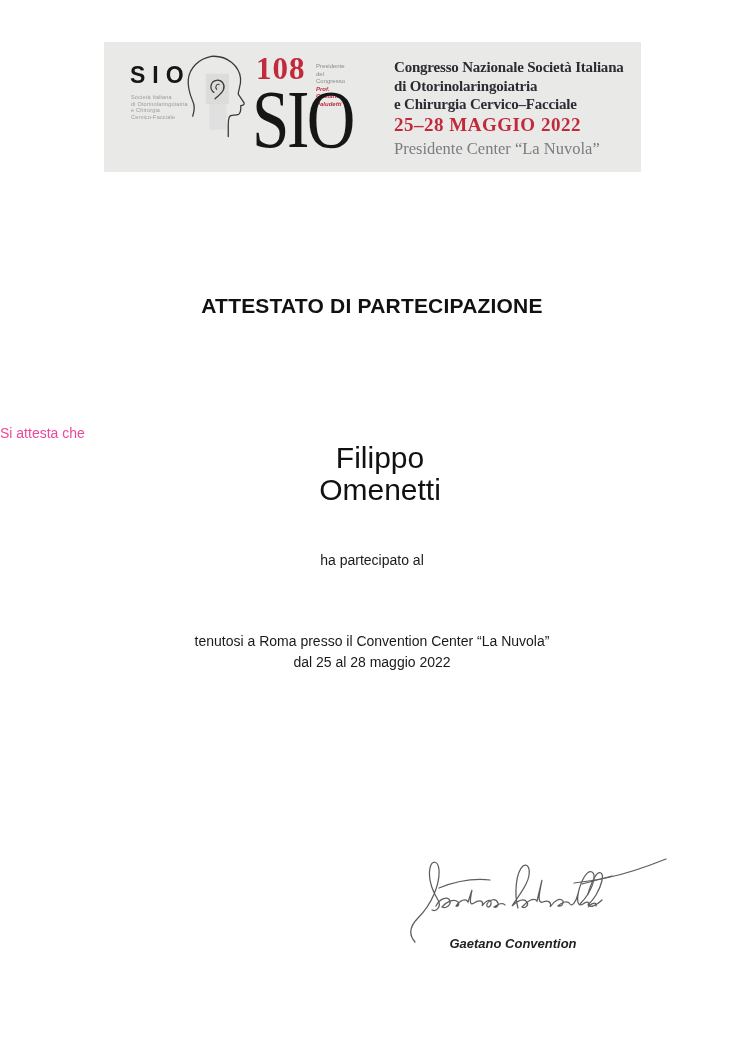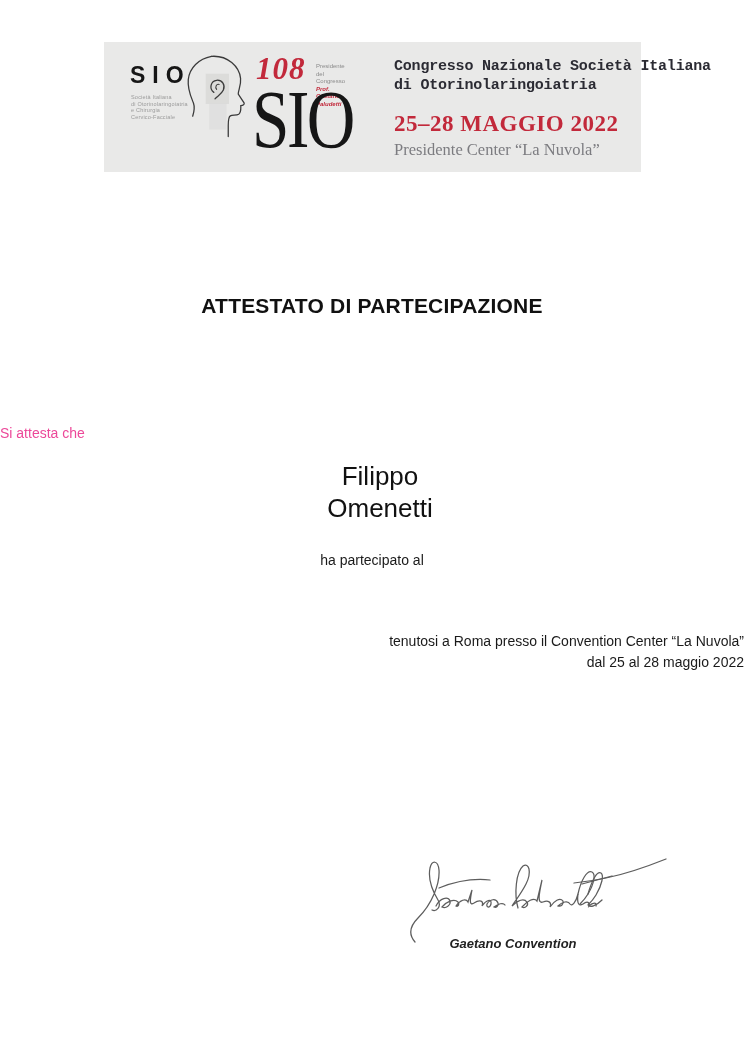--- a/index.html
+++ b/index.html
@@ -20,60 +20,60 @@
   .sio-acronym{
     position:absolute;left:26px;top:20px;
     font-size:23px;font-weight:bold;letter-spacing:7px;color:#161616;
   }
   .sio-sub{position:absolute;left:27px;top:52px;font-size:5.5px;line-height:6.5px;color:#9a9a9a;letter-spacing:.2px;}
   .head-svg{position:absolute;left:76px;top:12px;}
   .logo-center{position:absolute;left:0;top:0;height:130px;}
   .num108{
     position:absolute;left:152px;top:11px;
     font-family:"Liberation Serif", serif;font-weight:bold;
-    font-size:31px;color:#c2293b;letter-spacing:1px;line-height:1;font-style:italic;
+    font-size:31px;color:#c2293b;letter-spacing:1px;line-height:1;
   }
   .president{position:absolute;left:212px;top:21px;font-size:6px;line-height:7.5px;color:#8b8b8b;}
   .pres-red{color:#c2293b;font-style:italic;font-weight:bold;}
   .big-sio{
     position:absolute;left:148px;top:37px;
     font-family:"Liberation Serif", serif;
     font-size:82px;line-height:1;letter-spacing:-3px;color:#161616;
     transform:scaleX(.82);transform-origin:left top;
   }
   .banner-right{position:absolute;left:290px;top:16px;width:247px;}
   .b-title{
-    font-family:Liberation Mono, monospace;font-weight:bold;
+    font-family:Liberation Serif, serif;font-weight:bold;
     font-size:15px;line-height:18.5px;color:#2b2b33;letter-spacing:-.2px;
     white-space:nowrap;
   }
   .b-dates{
     font-family:"Liberation Serif", serif;font-weight:bold;
-    font-size:23px;color:#c2293b;letter-spacing:.5px;margin-top:16px;
+    font-size:19px;color:#c2293b;letter-spacing:.5px;margin-top:0;
     white-space:nowrap;
   }
   .b-venue{
     font-family:"Liberation Serif", serif;
     font-size:16.5px;color:#7c7c80;margin-top:3px;white-space:nowrap;
   }
   
   .c-title{
     position:absolute;left:0;right:0;top:280px;
     text-align:center;font-size:21px;font-weight:bold;color:#111;
     letter-spacing:.2px;
   }
   .c-attest{position:absolute;left:0;right:0;top:411px;font-size:14px;color:#ec4899;}
-  .c-name{position:absolute;left:16px;right:0;top:442px;text-align:center;font-size:26px;line-height:32px;color:#111;margin-top:18px;}
+  .c-name{position:absolute;left:16px;right:0;top:442px;text-align:center;font-size:30px;line-height:32px;color:#111;}
   .c-participated{position:absolute;left:0;right:0;top:538px;text-align:center;font-size:14px;color:#1a1a1a;}
   .c-congress{
     position:absolute;left:0;right:0;top:557px;text-align:center;
     font-size:22px;font-weight:bold;line-height:30px;color:#c00000;
     white-space:nowrap;
   }
-  .c-venue{position:absolute;left:0;right:0;top:631px;text-align:right;font-size:14px;line-height:21px;color:#1a1a1a;}
+  .c-venue{position:absolute;left:0;right:0;top:631px;text-align:center;font-size:14px;line-height:21px;color:#1a1a1a;}
   
   .sig-svg{position:absolute;left:406px;top:850px;}
   .sig-name{
     position:absolute;left:400px;top:936px;width:226px;
     text-align:center;font-size:13px;font-style:italic;font-weight:bold;color:#222;
   }
 </style>
 </head>
 <body>
 
@@ -105,20 +105,21 @@
         <div>Presidente</div>
         <div>del Congresso</div>
         <div class="pres-red">Prof. Gaetano Paludetti</div>
       </div>
       <div class="big-sio">SIO</div>
     </div>
 
     <div class="banner-right">
       <div class="b-title">Congresso Nazionale Società Italiana</div>
       <div class="b-title">di Otorinolaringoiatria</div>
+      <div class="b-title">e Chirurgia Cervico–Facciale</div>
       <div class="b-dates">25–28 MAGGIO 2022</div>
       <div class="b-venue">Presidente Center “La Nuvola”</div>
     </div>
 
   </header>
 
   <h1 class="c-title">ATTESTATO DI PARTECIPAZIONE</h1>
 
   <p class="c-attest">Si attesta che</p>
 

